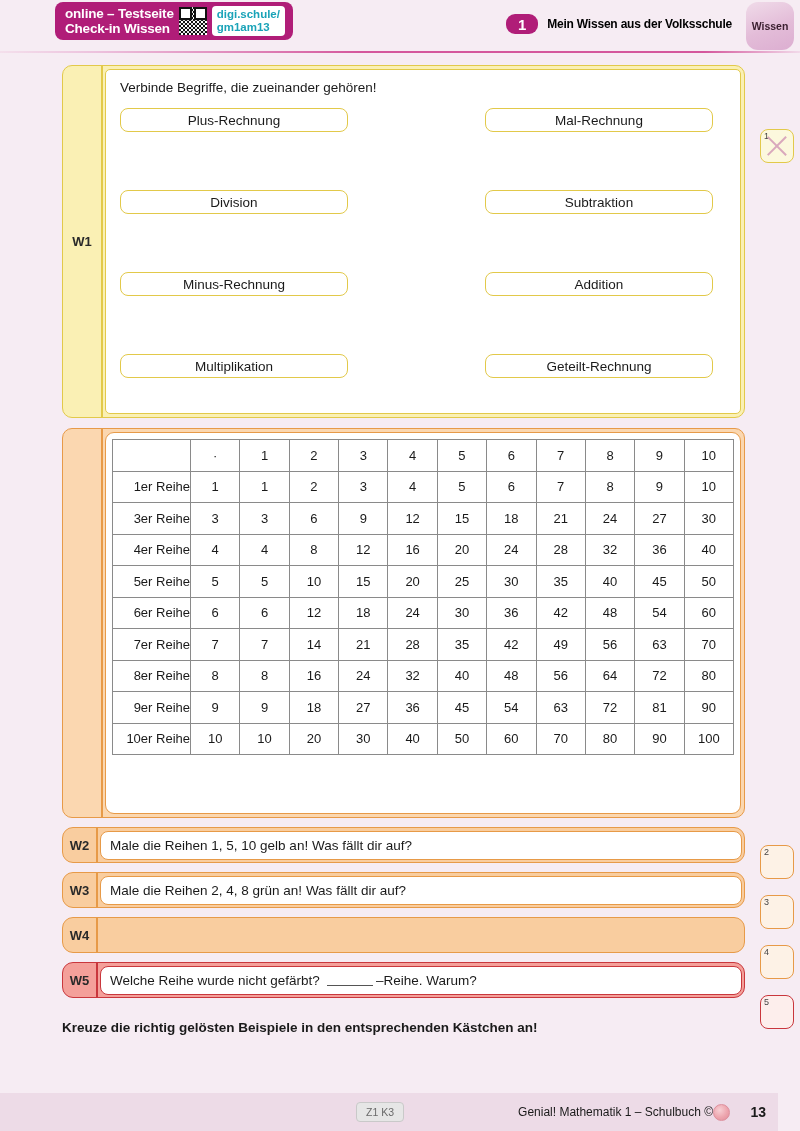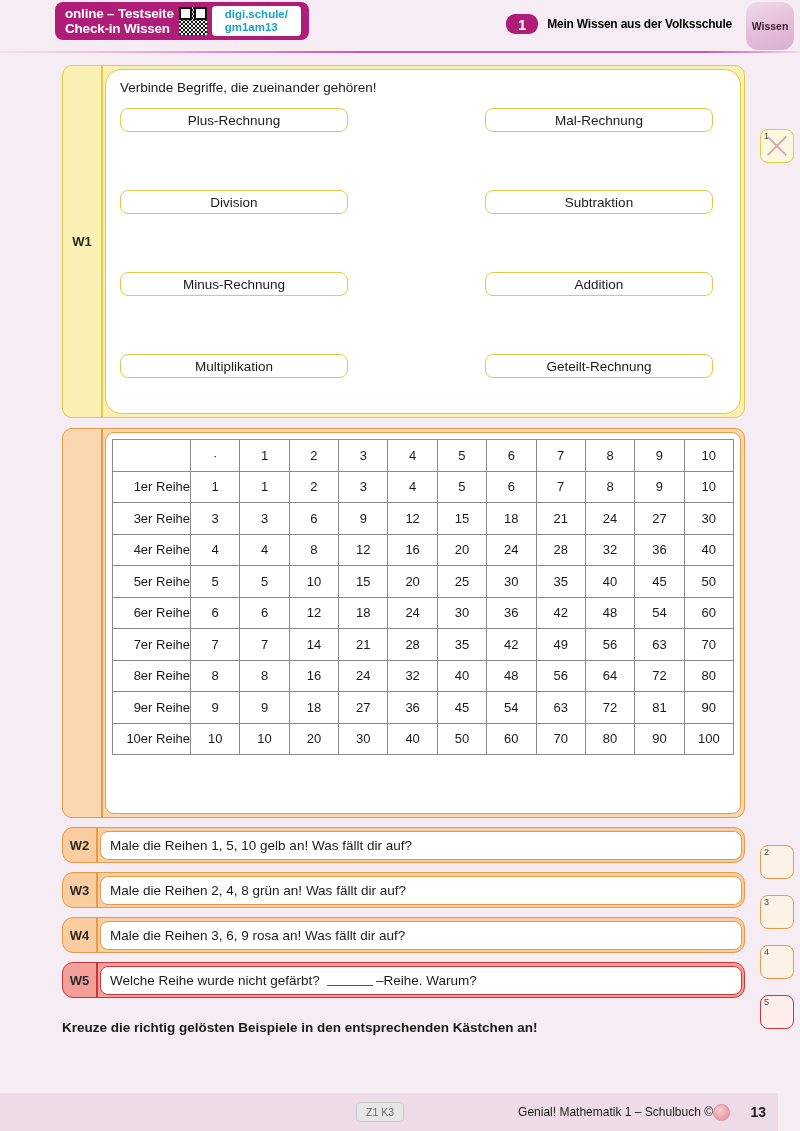--- a/index.html
+++ b/index.html
@@ -71,21 +71,21 @@
     width: 9px;
     height: 9px;
     border: 2px solid #111;
     background: #fff;
   }
   .qr-code::before { left: 0; top: 0; }
   .qr-code::after { right: 0; top: 0; }
   .qr-url {
     background: #ffffff;
     border-radius: 4px;
-    padding: 2px 13px;
+    padding: 2px 5px;
     color: #1aa3b8;
     font-size: 11.5px;
     font-weight: bold;
     line-height: 13px;
     white-space: nowrap;
   }
 
   .chapter-title-wrap {
     position: absolute;
     right: 68px;
@@ -162,21 +162,21 @@
     justify-content: center;
     font-size: 13px;
     font-weight: bold;
     color: #2a2a2a;
     border-right: 2px solid #e2c94a;
   }
   .w1-body {
     flex: 1;
     background: #ffffff;
     border: 1.5px solid #e2c94a;
-    border-radius: 16px;
+    border-radius: 5px;
     margin: 3px 3px 3px 2px;
     padding: 10px 14px 4px 14px;
     box-sizing: border-box;
   }
   .w1-instruction {
     font-size: 13.5px;
     color: #1a1a1a;
     margin-bottom: 13px;
   }
   .pill-grid {
@@ -632,23 +632,20 @@
         </div>
       </div>
       <div class="line-task orange">
         <div class="lt-label">W3</div>
         <div class="lt-body">
           <span>Male die Reihen 2, 4, 8 grün an! Was fällt dir auf?</span>
         </div>
       </div>
       <div class="line-task orange">
         <div class="lt-label">W4</div>
-        <div class="lt-body">
-          <span>Male die Reihen 3, 6, 9 rosa an! Was fällt dir auf?</span>
-        </div>
       </div>
       <div class="line-task red">
         <div class="lt-label">W5</div>
         <div class="lt-body">
           <span>Welche Reihe wurde nicht gefärbt?</span>
           <span class="blank-line"></span>
           <span>–Reihe. Warum?</span>
         </div>
       </div>
     </div>

